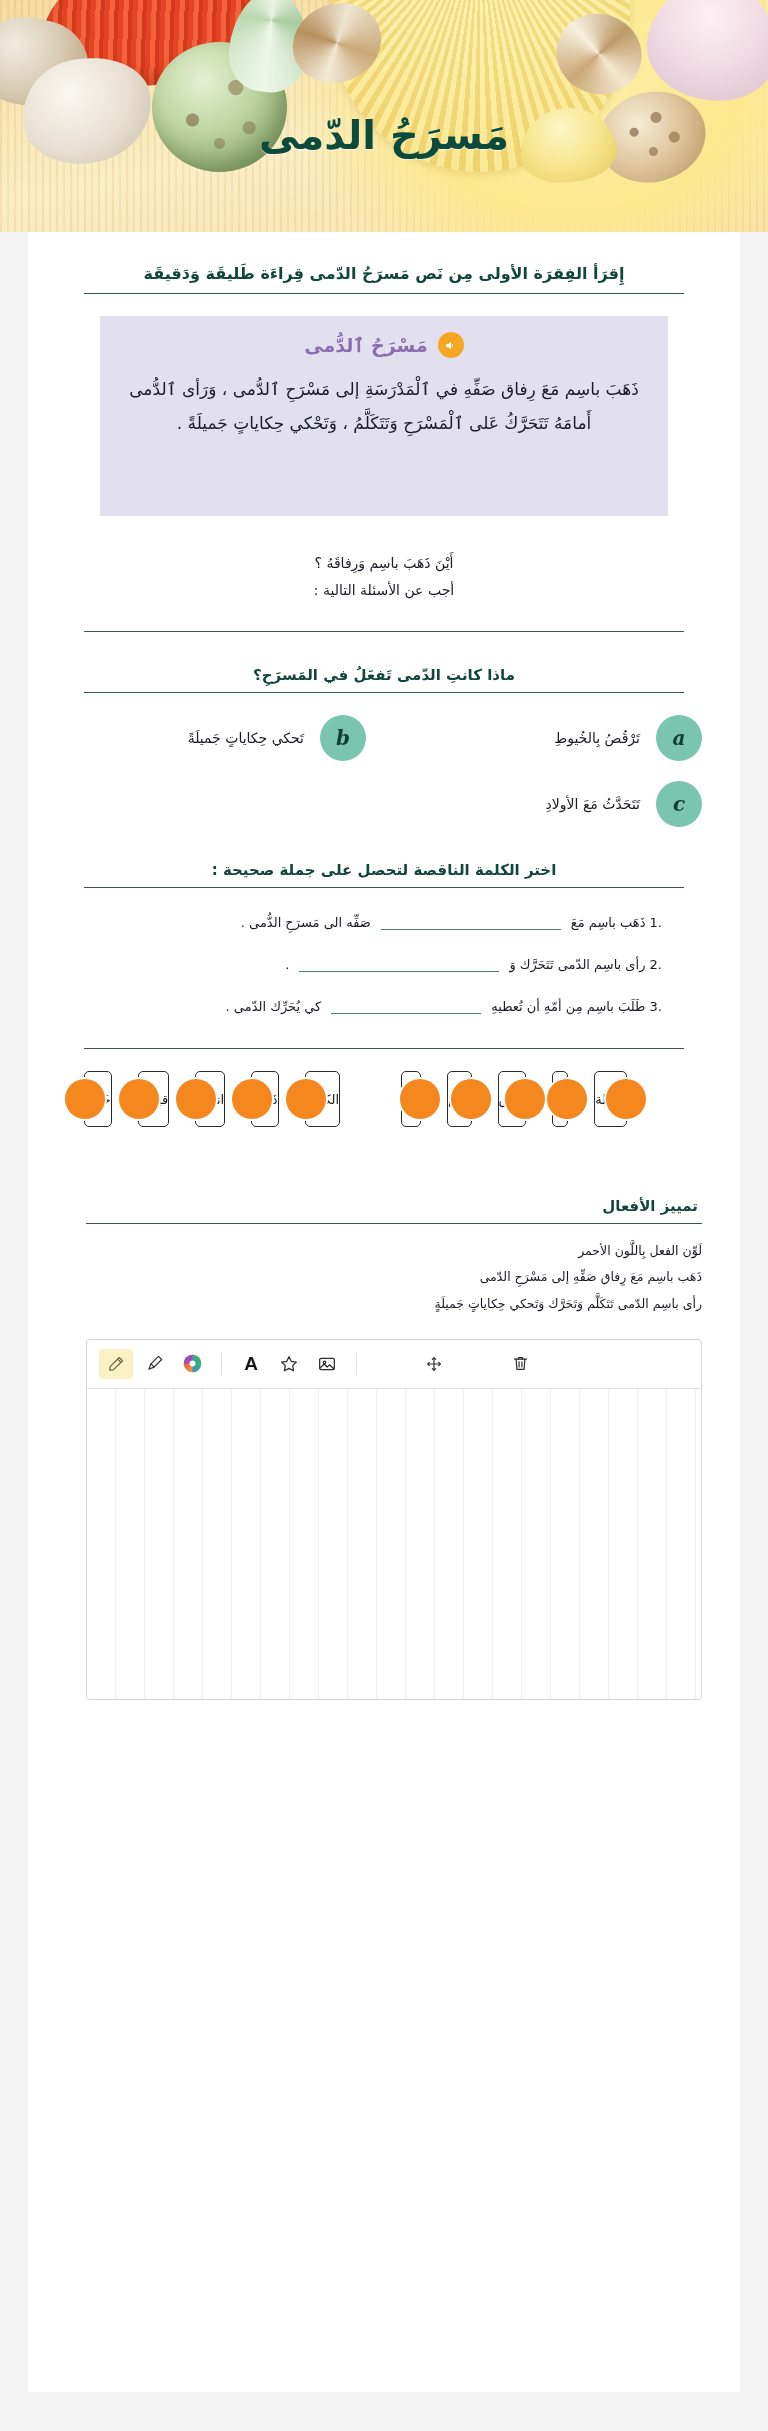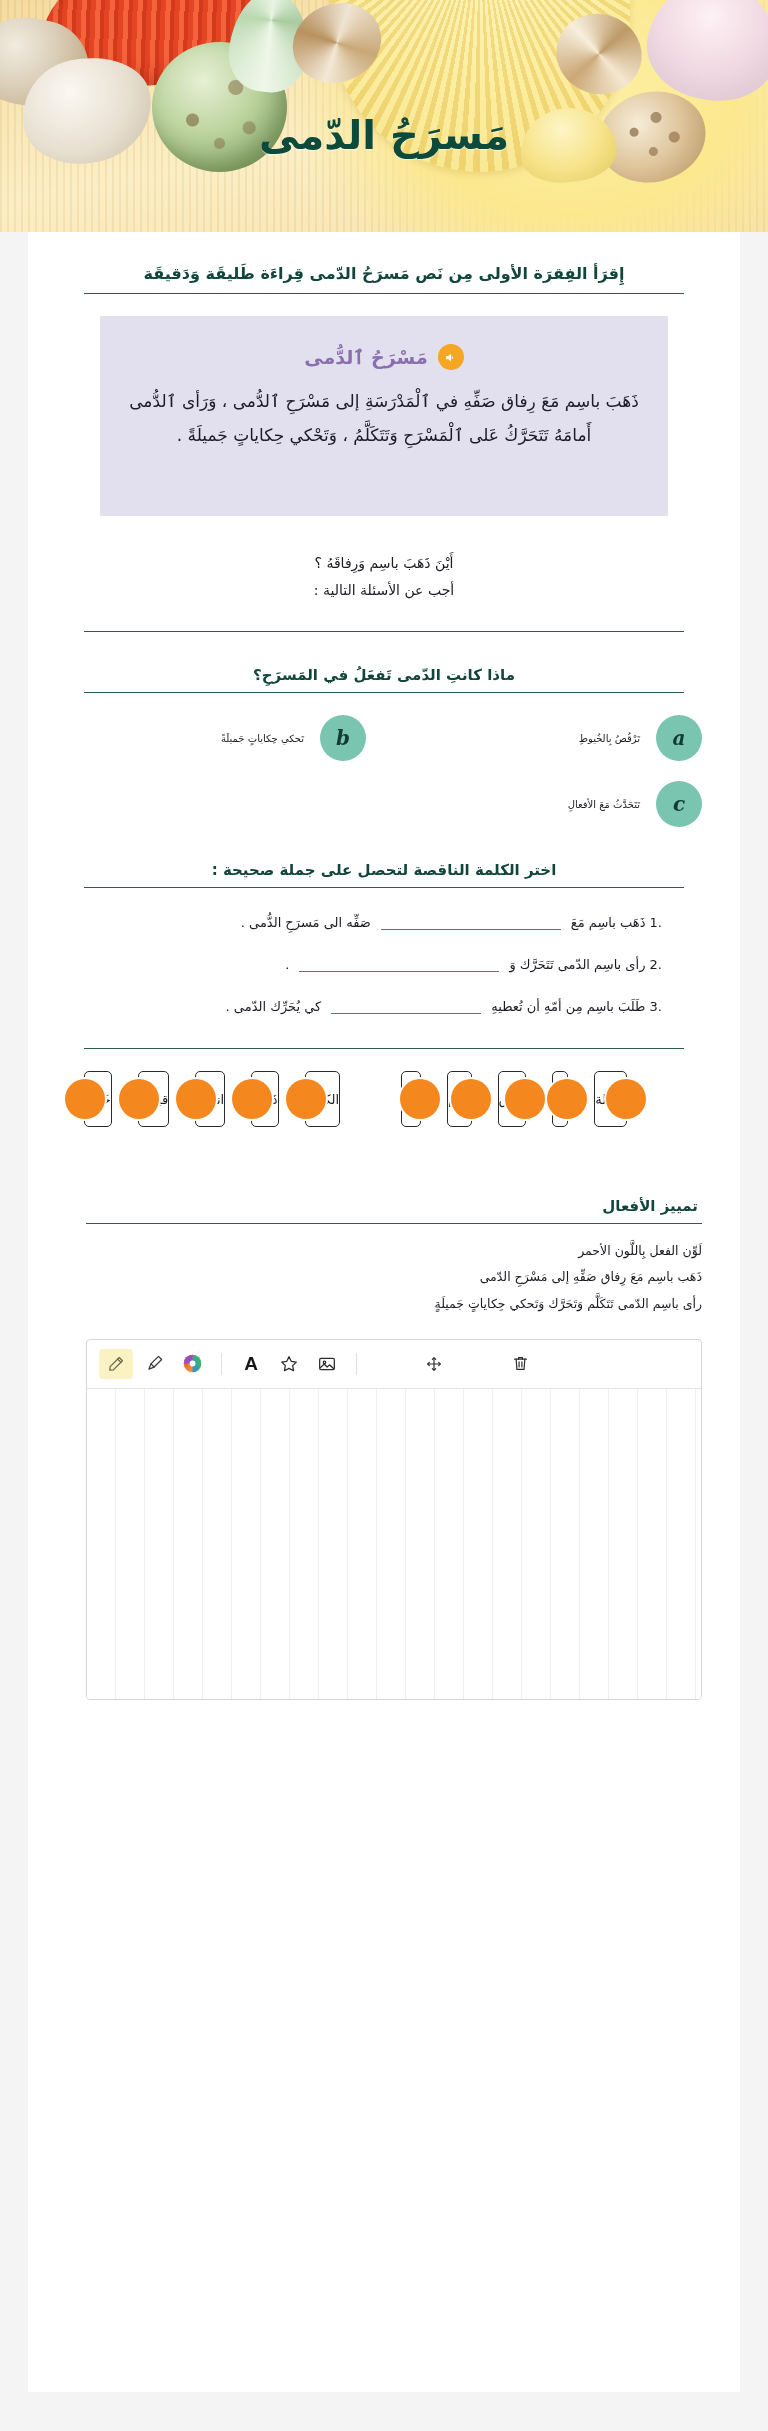--- a/index.html
+++ b/index.html
@@ -174,21 +174,21 @@
     border: 0;
     border-top: 1px solid #2c5b50;
     margin: 0 auto 22px auto;
     width: 600px;
   }
 
   
   .reading-card {
     background: #e2e0ef;
     margin: 10px 34px 0 34px;
-    padding: 28px 22px 26px 22px;
+    padding: 16px 22px 26px 22px;
     direction: rtl;
     text-align: center;
     position: relative;
     min-height: 200px;
   }
   .reading-head {
     display: flex;
     align-items: center;
     justify-content: center;
     gap: 10px;
@@ -256,21 +256,21 @@
   .mcq-bubble {
     width: 46px; height: 46px; border-radius: 50%;
     background: #79c5b0;
     color: #123b33;
     display: flex; align-items: center; justify-content: center;
     font-size: 20px; font-style: italic; font-weight: 700;
     flex: 0 0 auto;
     font-family: "DejaVu Serif", "Liberation Serif", serif;
   }
   .mcq-label {
-    font-size: 10px;
+    font-size: 14px;
     color: #1a1a24;
     direction: rtl;
   }
 
   
   .fill-line {
     display: flex;
     align-items: flex-end;
     justify-content: flex-start;
     direction: rtl;
@@ -433,21 +433,21 @@
         <div class="mcq-item">
           <span class="mcq-bubble">a</span>
           <span class="mcq-label">تَرْقُصُ بِالخُيوطِ</span>
         </div>
         <div class="mcq-item right-col">
           <span class="mcq-bubble">b</span>
           <span class="mcq-label">تَحكي حِكاياتٍ جَميلَةً</span>
         </div>
         <div class="mcq-item">
           <span class="mcq-bubble">c</span>
-          <span class="mcq-label">تَتَحَدَّثُ مَعَ الأفعالِ</span>
+          <span class="mcq-label">تَتَحَدَّثُ مَعَ الأولادِ</span>
         </div>
         <div></div>
       </div>
     </div>
 
     <div class="block">
       <div class="sub-title">اختر الكلمة الناقصة لتحصل على جملة صحيحة :</div>
       <hr class="rule">
 
       <div class="fill-line" style="padding-right:40px;">

